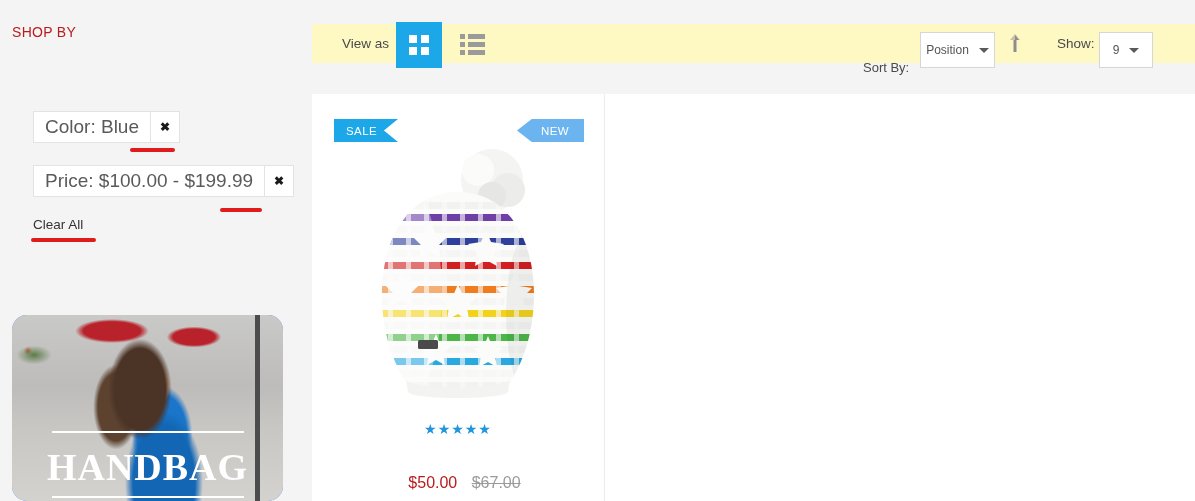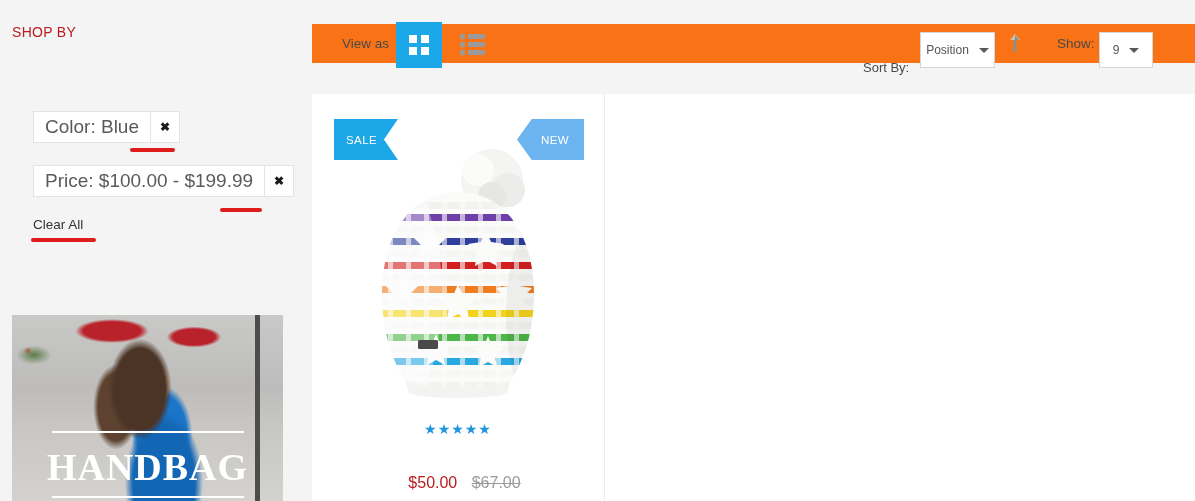--- a/index.html
+++ b/index.html
@@ -106,20 +106,21 @@
   #redline-3 { left: 31px;  top: 238px; width: 65px; }
 
   
   .banner {
     position: absolute;
     left: 12px; top: 315px;
     width: 271px;
     height: 186px;
     overflow: hidden;
     background: #3b82f6;
+    border-radius: 15px;
   }
   .banner-photo {
     position: absolute;
     inset: 0;
     background:
       
       radial-gradient(ellipse 44px 70px at 128px 74px, #4a3326 0%, #4a3326 58%, rgba(74,51,38,0) 72%),
       radial-gradient(ellipse 30px 56px at 104px 92px, #5b4230 0%, #5b4230 60%, rgba(91,66,48,0) 76%),
       
       radial-gradient(ellipse 22px 27px at 140px 70px, #e7c3a8 0%, #e0b99c 70%, rgba(224,185,156,0) 85%),
@@ -160,21 +161,21 @@
     color: #ffffff;
     letter-spacing: 1px;
   }
 
   
   #toolbar {
     position: absolute;
     left: 312px; top: 24px;
     width: 883px;
     height: 39px;
-    background: #f97316;
+    background: #fef9c3;
   }
   .view-as-label {
     position: absolute;
     left: 30px; top: 12px;
     font-size: 13.5px;
     color: #4a4a4a;
   }
   .view-mode-grid {
     position: absolute;
     left: 84px; top: -2px;
@@ -273,21 +274,21 @@
   .product-card {
     position: absolute;
     left: 0; top: 0;
     width: 292px;
     height: 407px;
   }
 
   .badge {
     position: absolute;
     top: 25px;
-    height: 41px;
+    height: 23px;
     display: flex;
     align-items: center;
     font-size: 11.5px;
     color: #ffffff;
     letter-spacing: .4px;
   }
   .badge-sale {
     left: 22px;
     width: 64px;
     padding-left: 12px;

